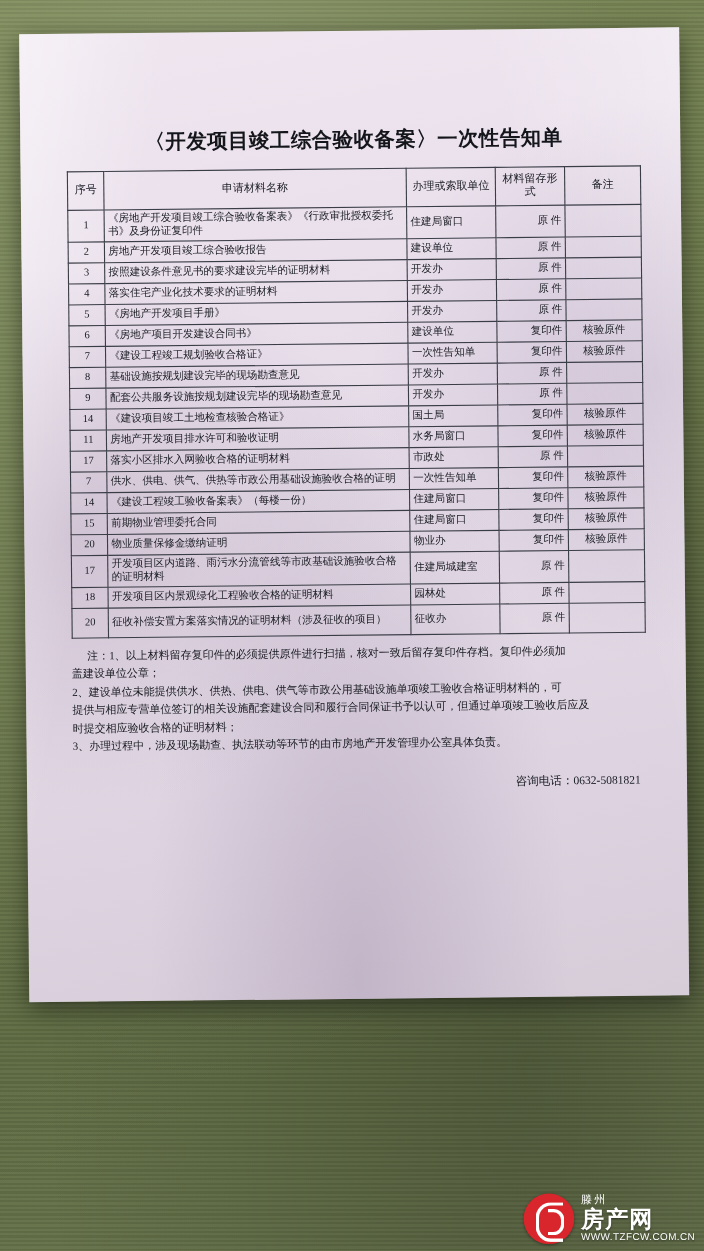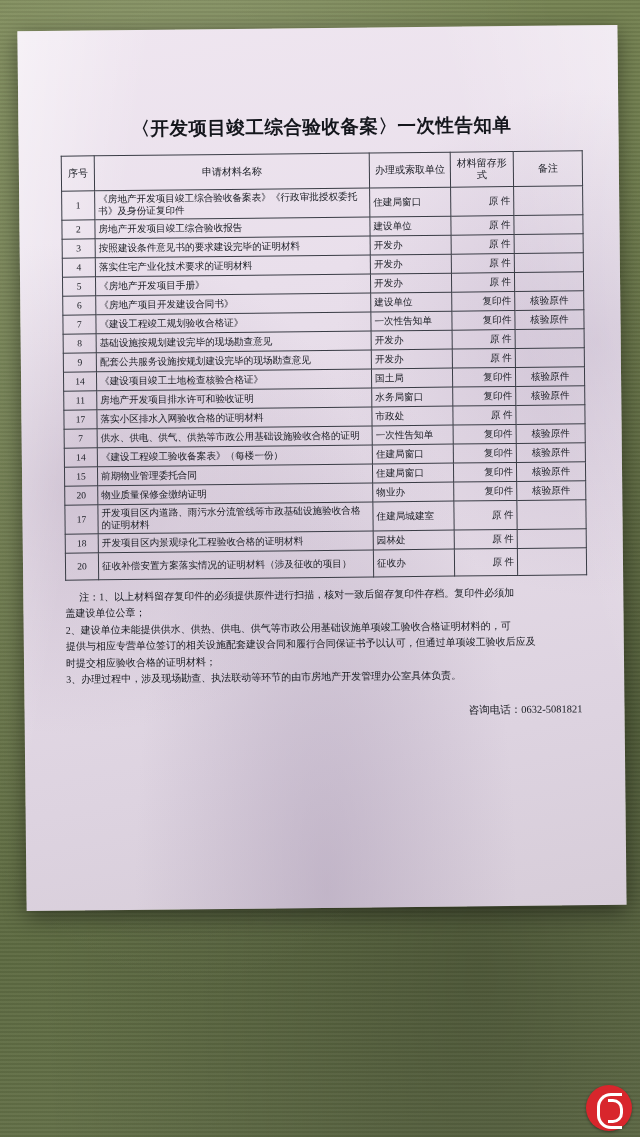--- a/index.html
+++ b/index.html
@@ -299,13 +299,18 @@
       <p>3、办理过程中，涉及现场勘查、执法联动等环节的由市房地产开发管理办公室具体负责。</p>
     </div>
 
     <div class="phone">咨询电话：0632-5081821</div>
 
   </div>
 </div>
 
 <div class="watermark">
   <div class="wm-badge"></div>
+  <div class="wm-text">
+    <span class="wm-pre">滕州</span>
+    <span class="wm-main">房产网</span>
+    <div class="wm-sub">WWW.TZFCW.COM.CN</div>
+  </div>
 </div>
 
 </body></html>

